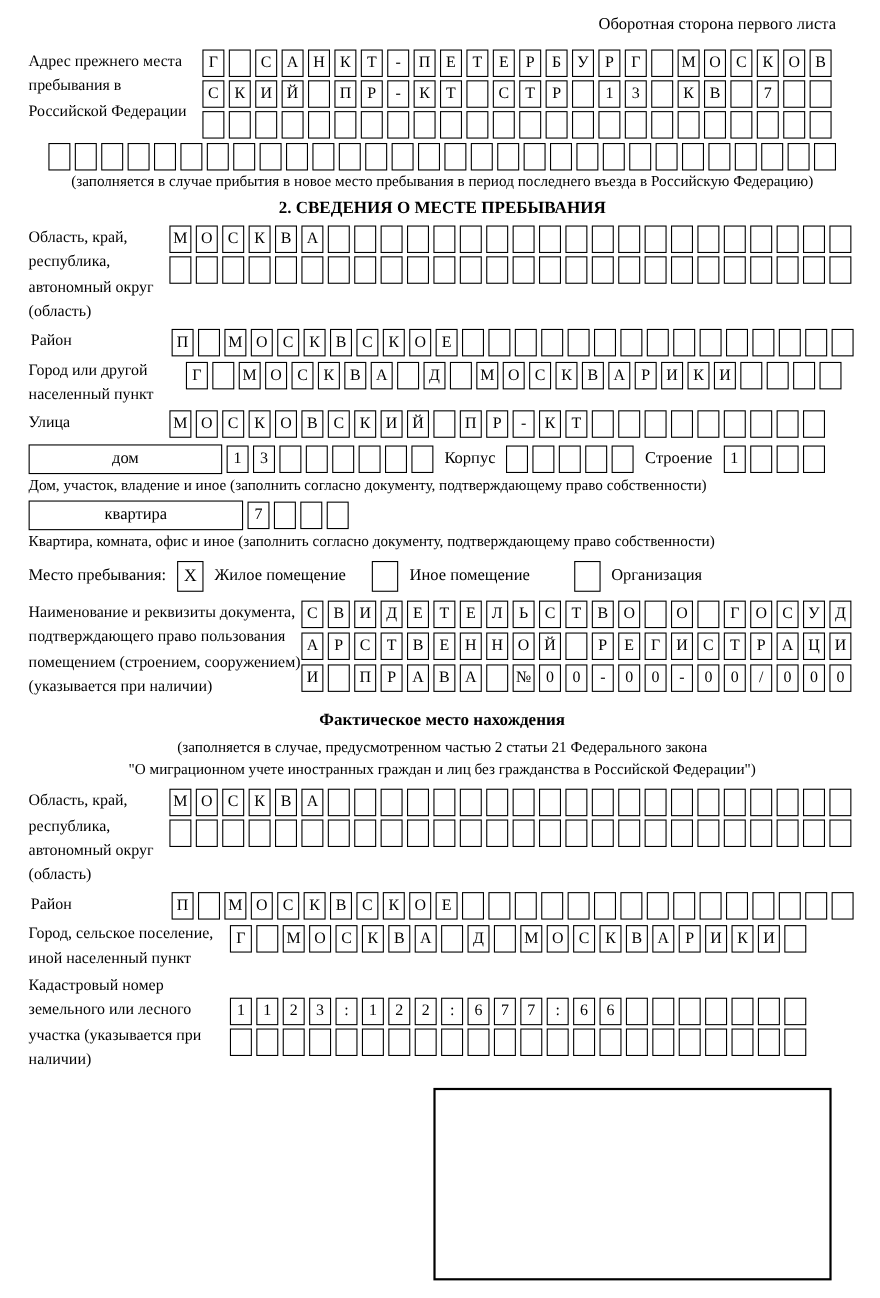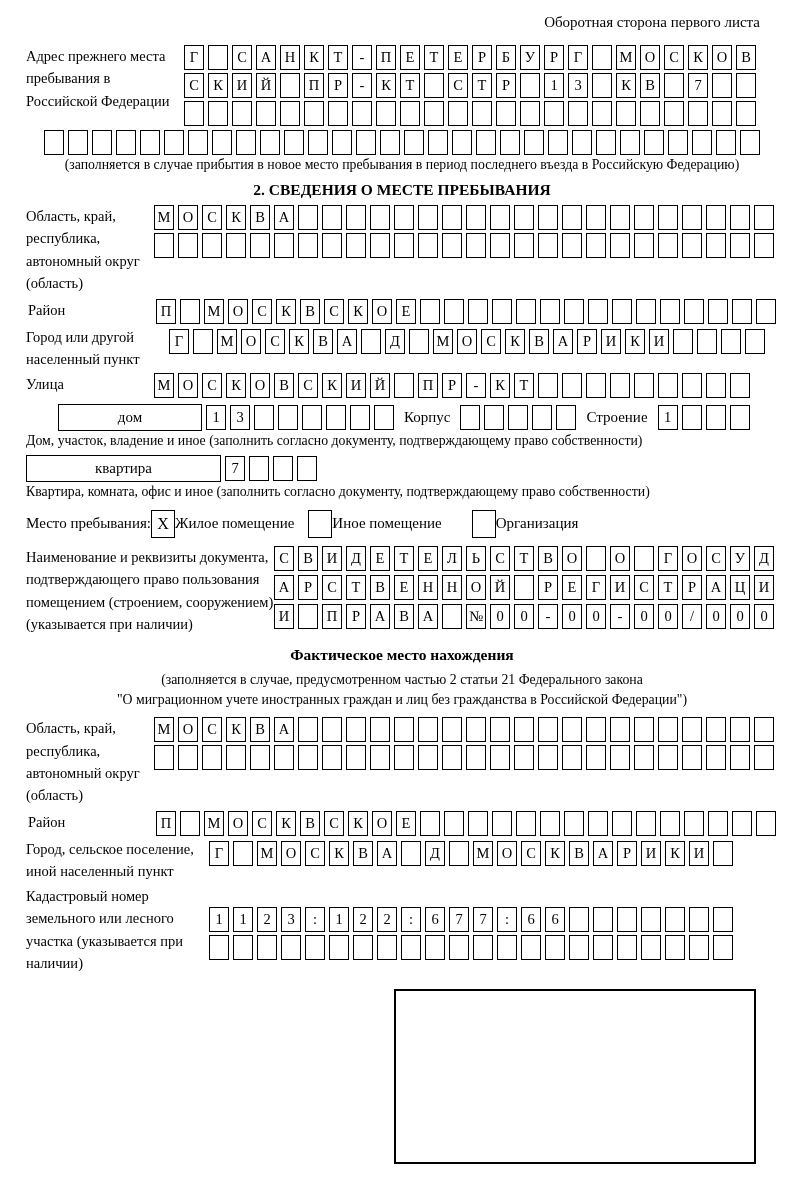--- a/index.html
+++ b/index.html
@@ -30,21 +30,21 @@
   .sec-title { font-size: 15.5px; font-weight: bold; text-align: center; margin: 8px 0 6px 0; }
 
   .house-row { display: flex; align-items: center; gap: 4px; margin: 6px 0 2px 0; }
   .bigbox {
     border: 1.6px solid #000; height: 27px;
     display: inline-flex; align-items: center; justify-content: center;
     font-size: 15px; flex-shrink: 0;
   }
   .inline-lbl { font-size: 15px; padding: 0 6px; white-space: nowrap; }
 
-  .stay-row { display: flex; align-items: center; margin: 10px 0 2px 0; font-size: 15px; }
+  .stay-row { display: flex; align-items: center; gap: 10px; margin: 10px 0 2px 0; font-size: 15px; }
   .checkbox {
     width: 24px; height: 28px; border: 1.6px solid #000; flex-shrink: 0;
     display: inline-flex; align-items: center; justify-content: center; font-size: 16px;
   }
 
   .fact-note { font-size: 13.8px; text-align: center; line-height: 1.5; }
 
   .stamp-wrap { margin-left: 368px; width: 388px; margin-top: 14px; }
   .stamp-box { width: 362px; height: 175px; border: 2px solid #000; }
 
@@ -327,21 +327,21 @@
         <span class="cell"></span>
         <span class="cell"></span>
         <span class="cell"></span>
         <span class="cell"></span>
         <span class="cell"></span>
         <span class="cell"></span>
       </div>
   </div>
 
   <div class="house-row">
-    <div class="bigbox" style="width:144px;margin-left:32px;">дом</div>
+    <div class="bigbox" style="width:176px;">дом</div>
     <div class="cellrow">
         <span class="cell">1</span>
         <span class="cell">3</span>
         <span class="cell"></span>
         <span class="cell"></span>
         <span class="cell"></span>
         <span class="cell"></span>
         <span class="cell"></span>
         <span class="cell"></span>
       </div>

